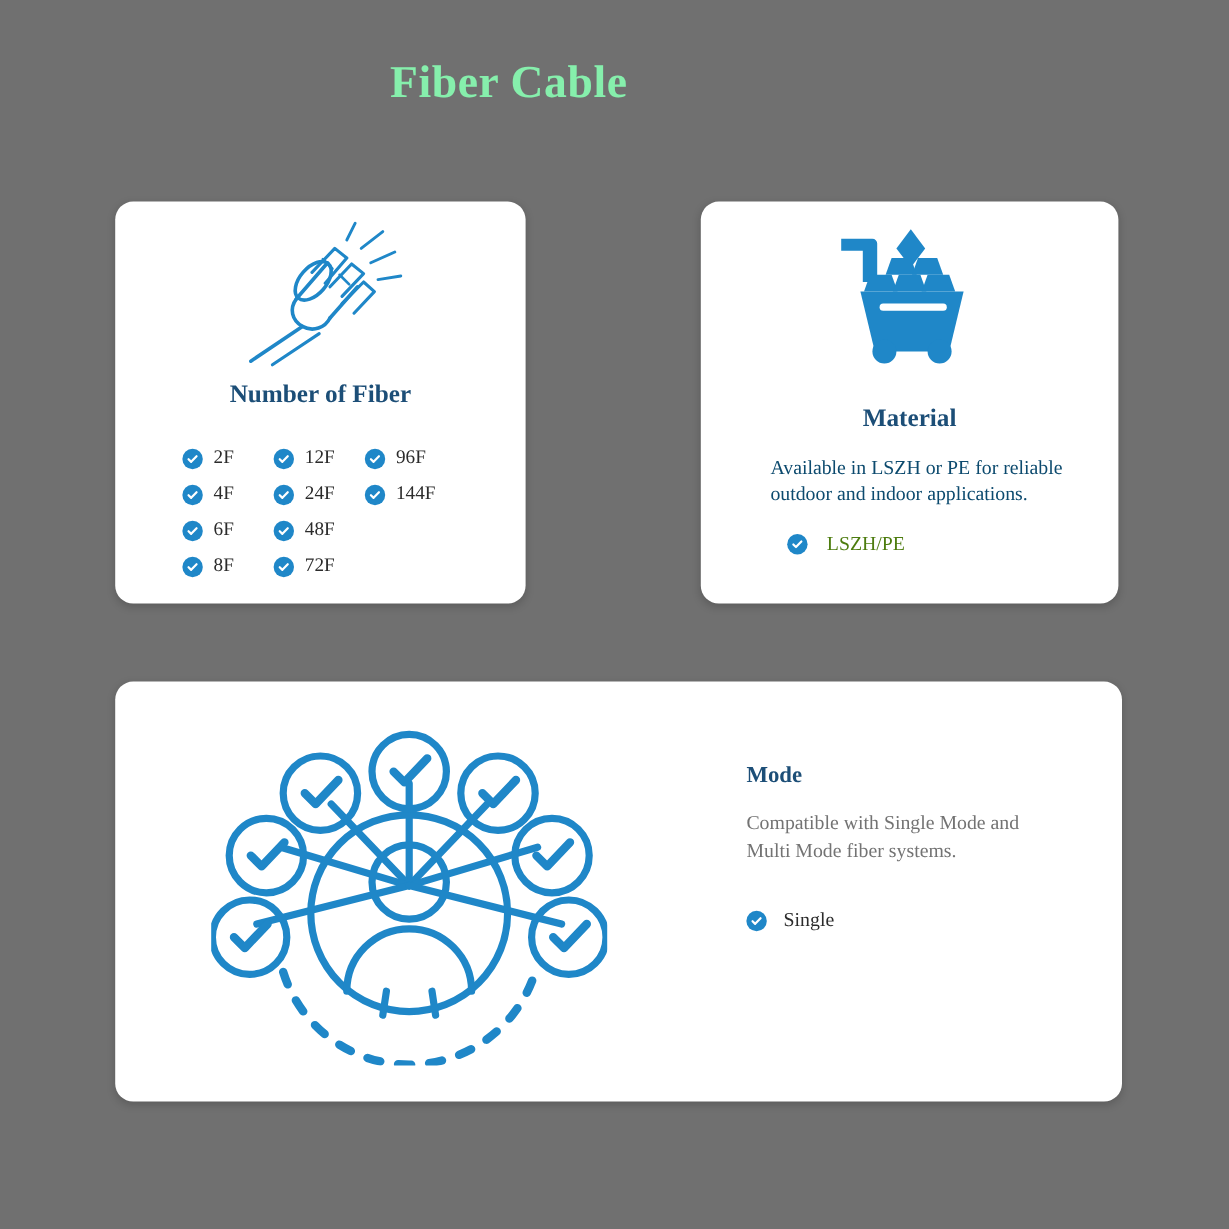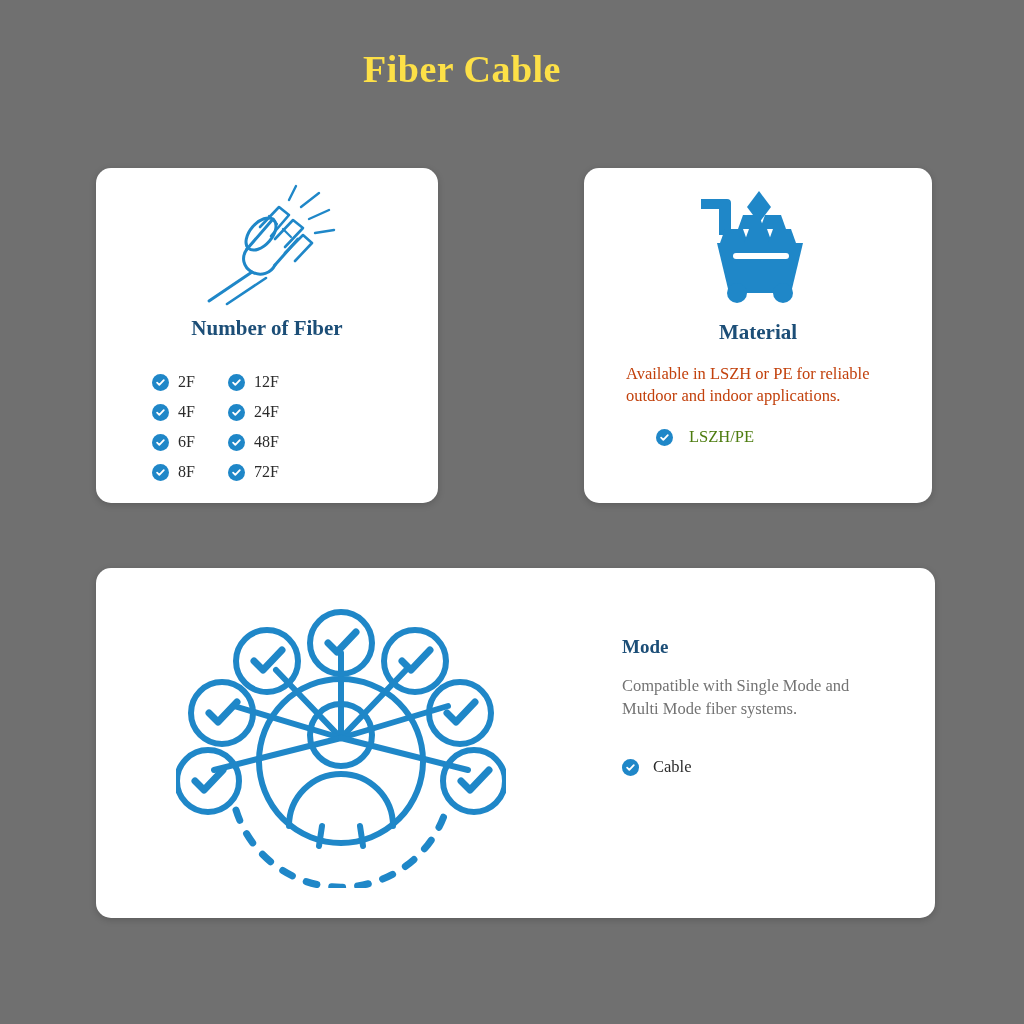--- a/index.html
+++ b/index.html
@@ -12,22 +12,21 @@
   }
 
   
   .page-title{
     position:absolute; left:0; top:47px; width:848px;
     text-align:center;
     font-family:"Liberation Serif", serif;
     font-weight:bold;
     font-size:38px;
     letter-spacing:0.5px;
-    color:#fde047;
-    margin-left:38px;
+    color:#86efac;
   }
 
   
   .card{
     position:absolute;
     background:#ffffff;
     border-radius:15px;
     box-shadow:0 2px 7px rgba(0,0,0,0.18);
   }
   #card-fiber   { left:96px;  top:168px; width:342px; height:335px; }
@@ -41,21 +40,21 @@
 
   
   .card-heading{
     text-align:center;
     font-family:"Liberation Serif", serif;
     font-weight:bold;
     font-size:21px;
     color:#1c4e77;
   }
   #card-fiber .card-heading   { margin-top:8px; }
-  #card-material .card-heading{ margin-top:12px; }
+  #card-material .card-heading{ margin-top:28px; }
 
   
   .fiber-cols{
     display:flex;
     margin-top:26px;
     padding-left:56px;
   }
   .fiber-col{ width:76px; }
   .fiber-col:last-child{ width:auto; }
 
@@ -81,25 +80,25 @@
     display:inline-flex;
     align-items:center;
     justify-content:center;
     flex:0 0 auto;
   }
   .chk svg{ display:block; }
 
   
   .mat-body{
     margin-top:18px;
-    padding:0 24px 0 42px;
+    padding:0 24px 0 58px;
     font-family:"Liberation Serif", serif;
     font-size:16.5px;
     line-height:22px;
-    color:#c2410c;
+    color:#0c4a6e;
   }
   .mat-item{
     display:flex;
     align-items:center;
     margin-top:20px;
     padding-left:72px;
   }
   .mat-item .label{
     font-family:"Liberation Serif", serif;
     font-size:16.5px;
@@ -242,20 +241,38 @@
       <div class="check-row">
         <span class="chk">
             <svg width="11" height="11" viewBox="0 0 12 12">
               <path d="M2.3 6.2 L4.7 8.6 L9.6 3.5" fill="none" stroke="#ffffff" stroke-width="2" stroke-linecap="round" stroke-linejoin="round"></path>
             </svg>
           </span>
         <span class="label">72F</span>
       </div>
     </div>
 
+    <div class="fiber-col">
+      <div class="check-row">
+        <span class="chk">
+            <svg width="11" height="11" viewBox="0 0 12 12">
+              <path d="M2.3 6.2 L4.7 8.6 L9.6 3.5" fill="none" stroke="#ffffff" stroke-width="2" stroke-linecap="round" stroke-linejoin="round"></path>
+            </svg>
+          </span>
+        <span class="label">96F</span>
+      </div>
+      <div class="check-row">
+        <span class="chk">
+            <svg width="11" height="11" viewBox="0 0 12 12">
+              <path d="M2.3 6.2 L4.7 8.6 L9.6 3.5" fill="none" stroke="#ffffff" stroke-width="2" stroke-linecap="round" stroke-linejoin="round"></path>
+            </svg>
+          </span>
+        <span class="label">144F</span>
+      </div>
+    </div>
 
   </div>
 </div>
 
 <div class="card" id="card-material">
 
   <div class="icon-wrap">
     <svg width="130" height="120" viewBox="0 0 130 120">
       <g fill="#1f87c8">
 
@@ -356,20 +373,20 @@
       <div class="mode-heading" style="font-weight:normal;font-size:0;height:0;padding:0;"></div>
       <div style="padding-left:56px;">
         <div class="mode-desc">Compatible with Single Mode and Multi Mode fiber systems.</div>
         <div class="mode-list">
           <div class="check-row">
             <span class="chk">
                 <svg width="11" height="11" viewBox="0 0 12 12">
                   <path d="M2.3 6.2 L4.7 8.6 L9.6 3.5" fill="none" stroke="#ffffff" stroke-width="2" stroke-linecap="round" stroke-linejoin="round"></path>
                 </svg>
               </span>
-            <span class="label">Cable</span>
+            <span class="label">Single</span>
           </div>
         </div>
       </div>
     </div>
 
   </div>
 </div>
 
 </body></html>

